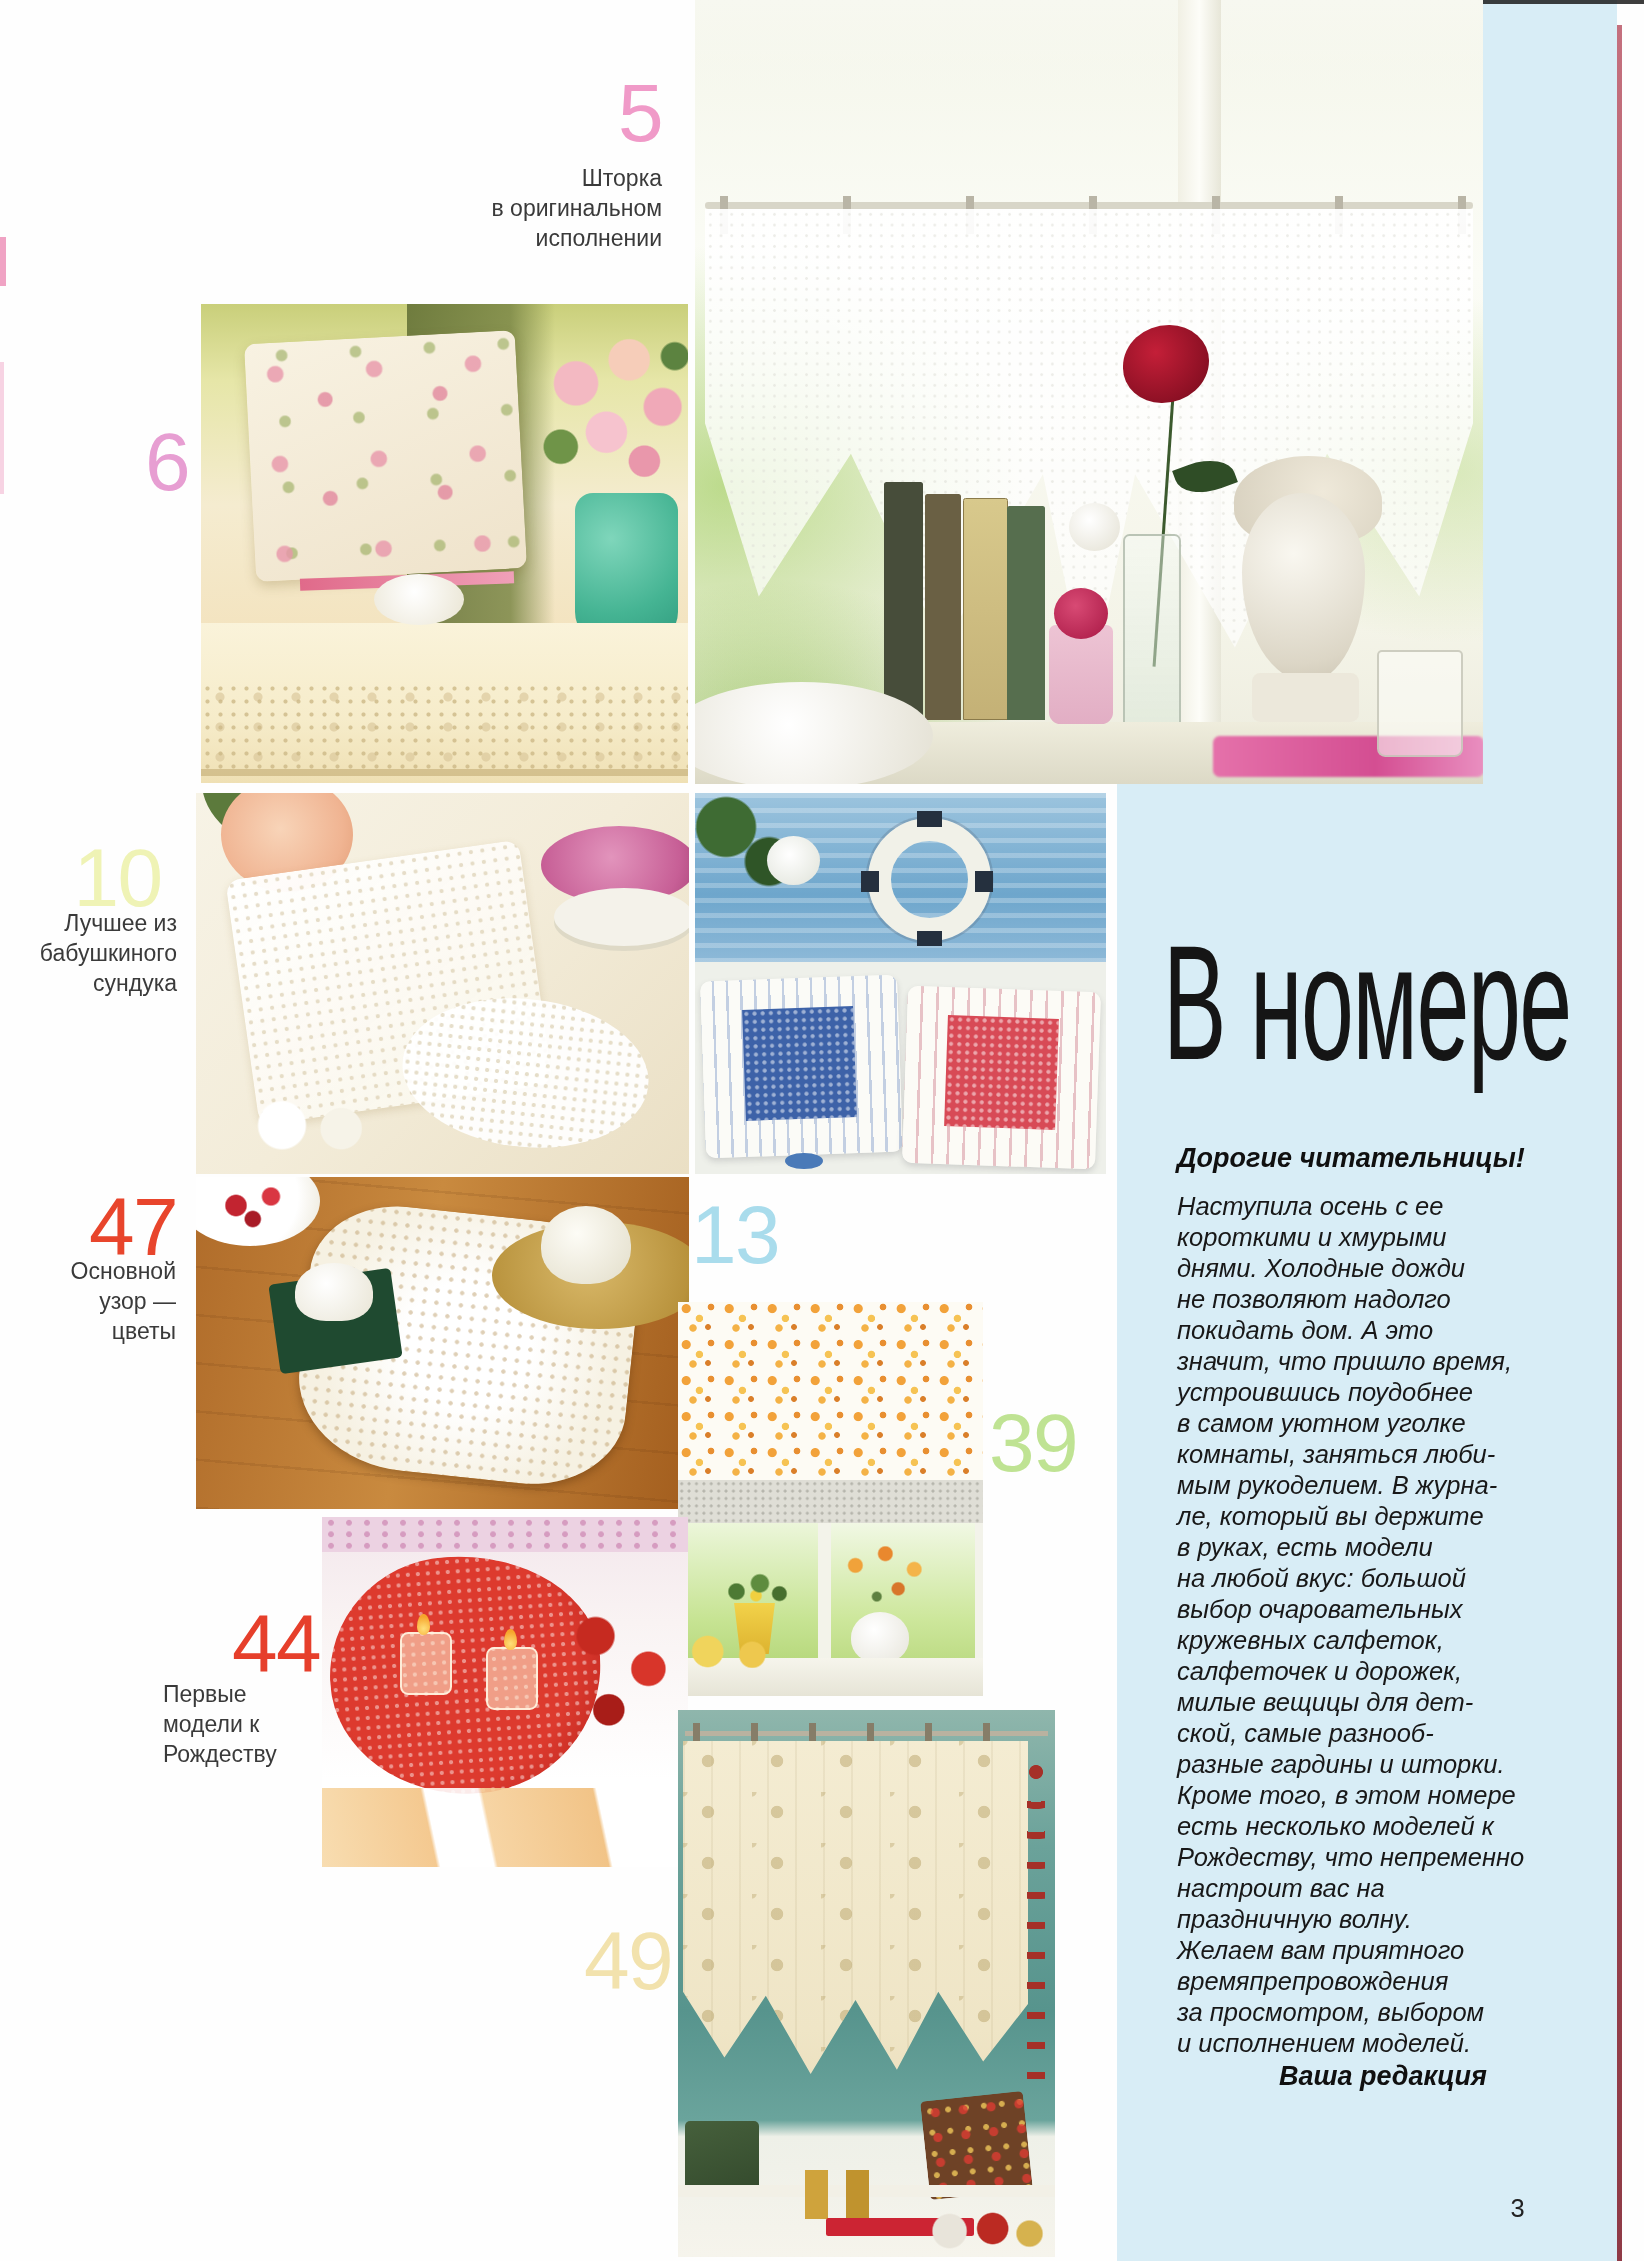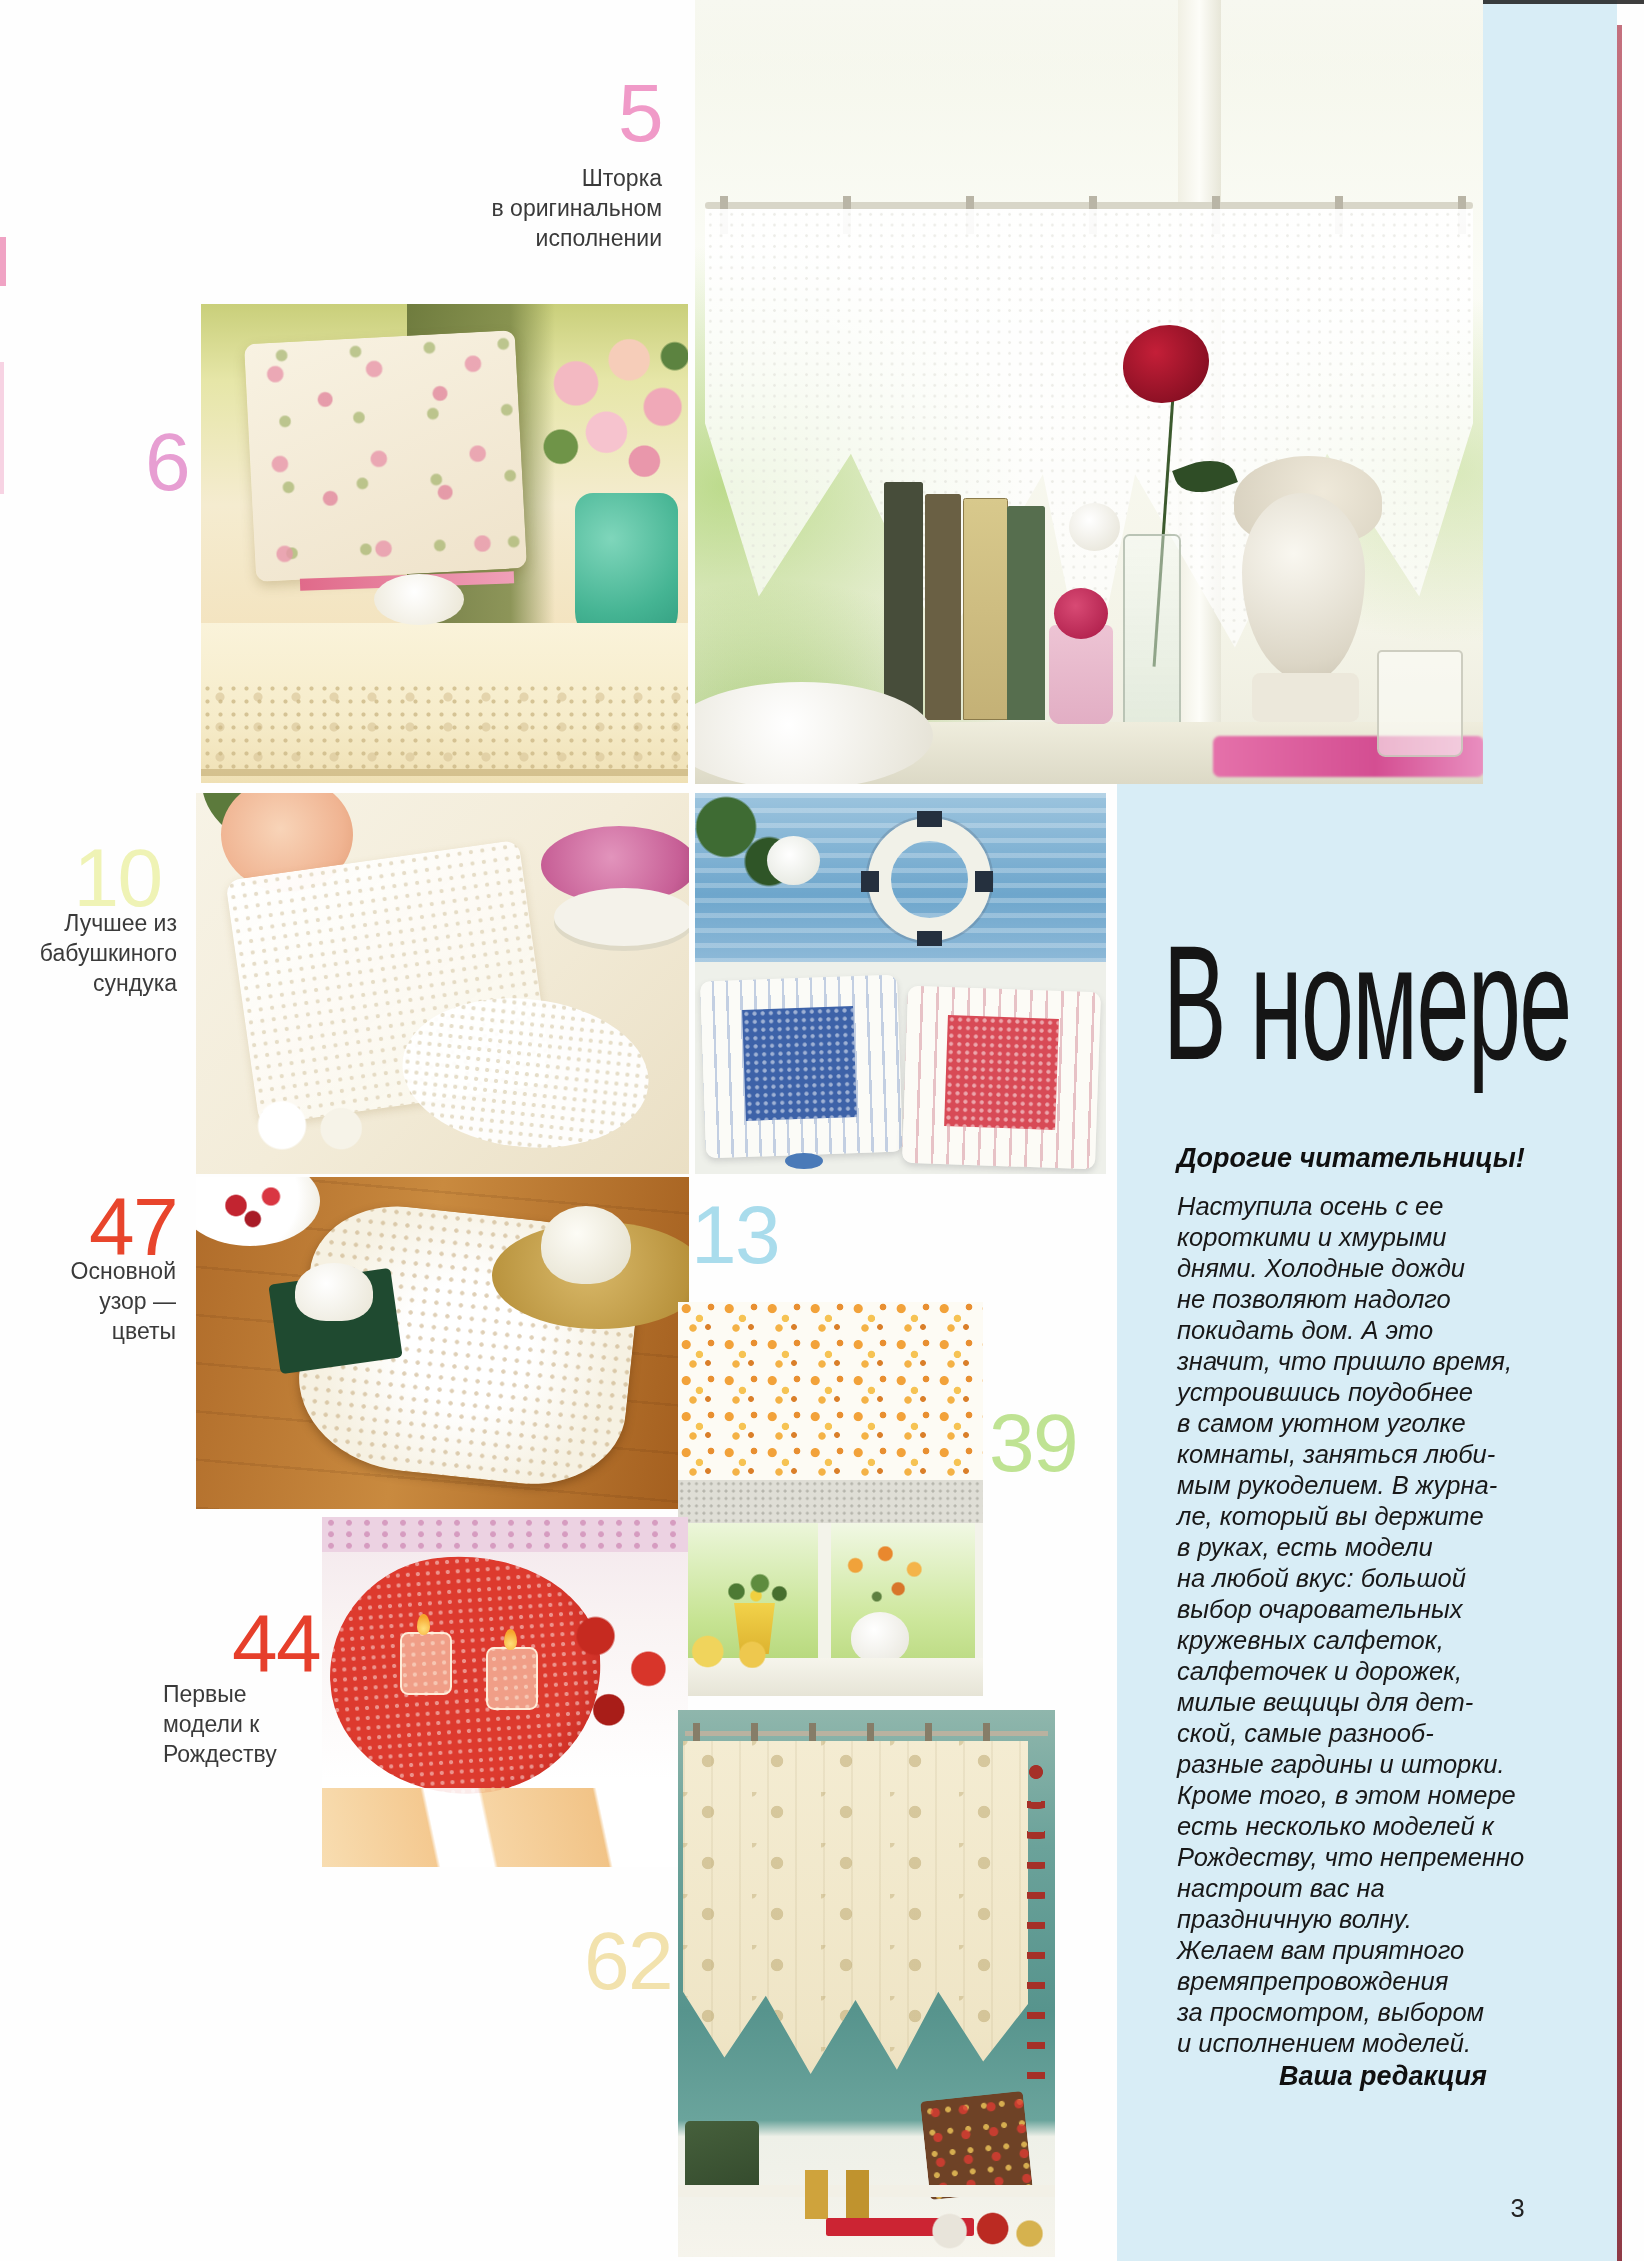--- a/index.html
+++ b/index.html
@@ -439,21 +439,21 @@
 
   <div class="num" id="n13" style="color: rgb(169, 220, 236);">13</div>
 
   <div class="num" id="n39" style="color: rgb(191, 227, 147);">39</div>
 
   <div class="num" id="n44" style="color: rgb(230, 63, 43);">44</div>
   <div class="cap" id="c44">Первые
 модели к
 Рождеству</div>
 
-  <div class="num" id="n49" style="color: rgb(242, 226, 173);">62</div>
+  <div class="num" id="n49" style="color: rgb(242, 226, 173);">49</div>
 
   <h1 id="panel-title" style="margin:0;">В номере</h1>
   <div id="panel-salutation">Дорогие читательницы!</div>
   <div id="panel-body">Наступила осень с ее
 короткими и хмурыми
 днями. Холодные дожди
 не позволяют надолго
 покидать дом. А это
 значит, что пришло время,
 устроившись поудобнее

